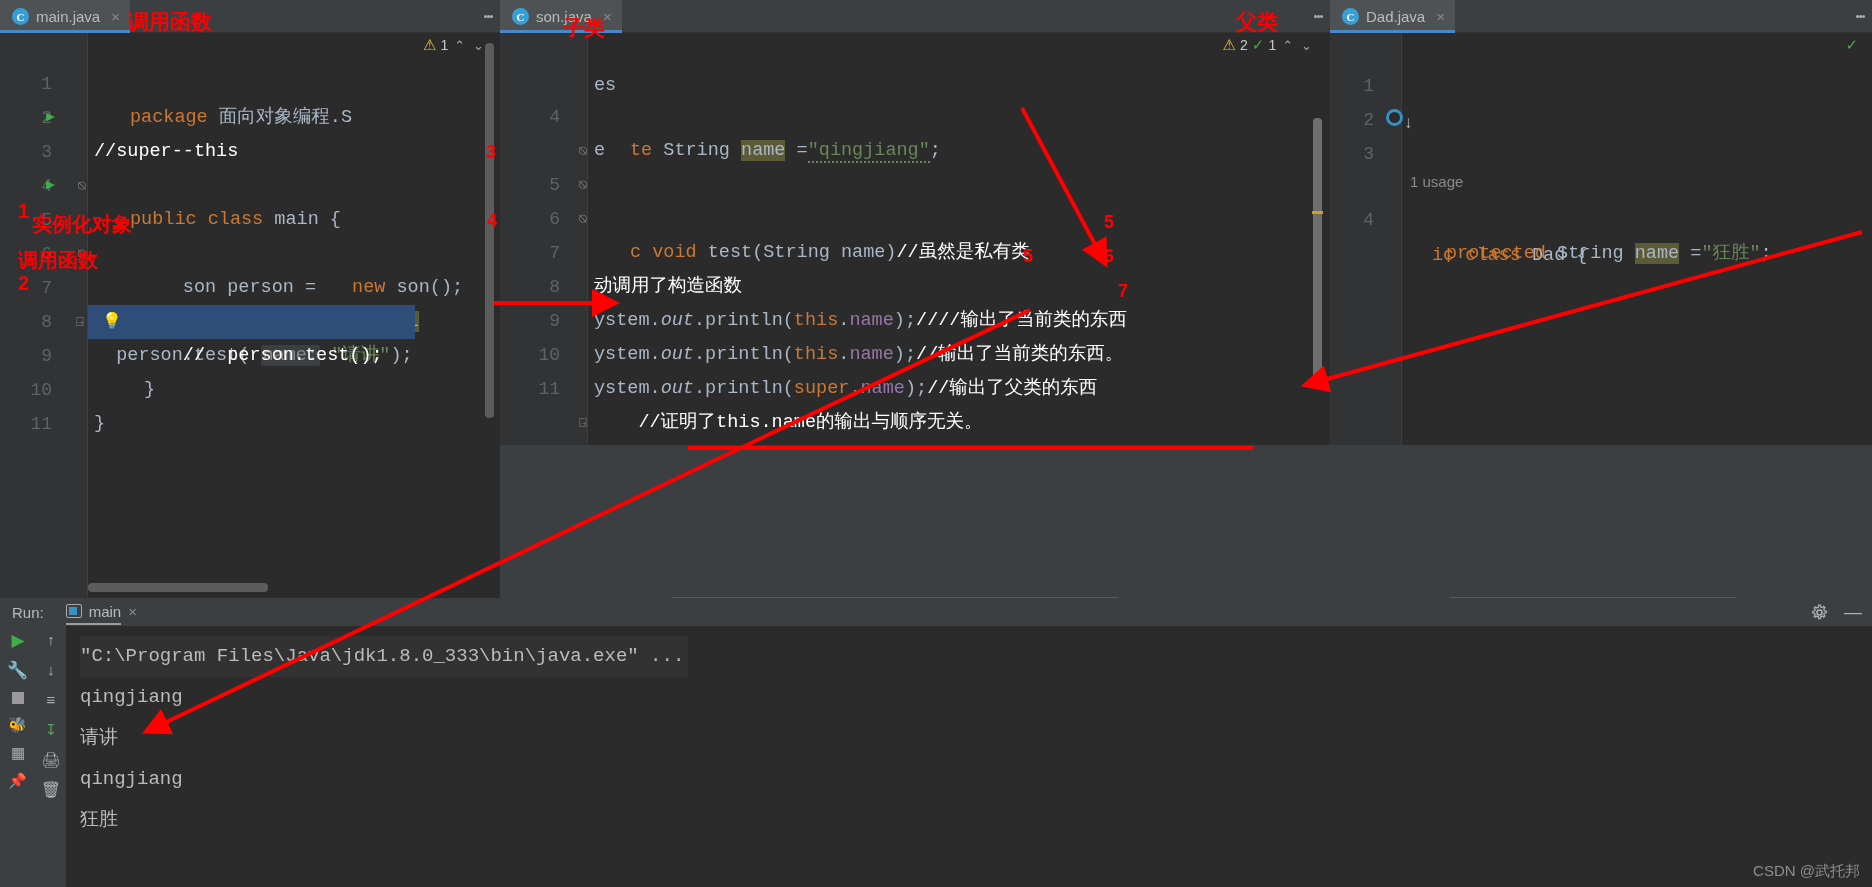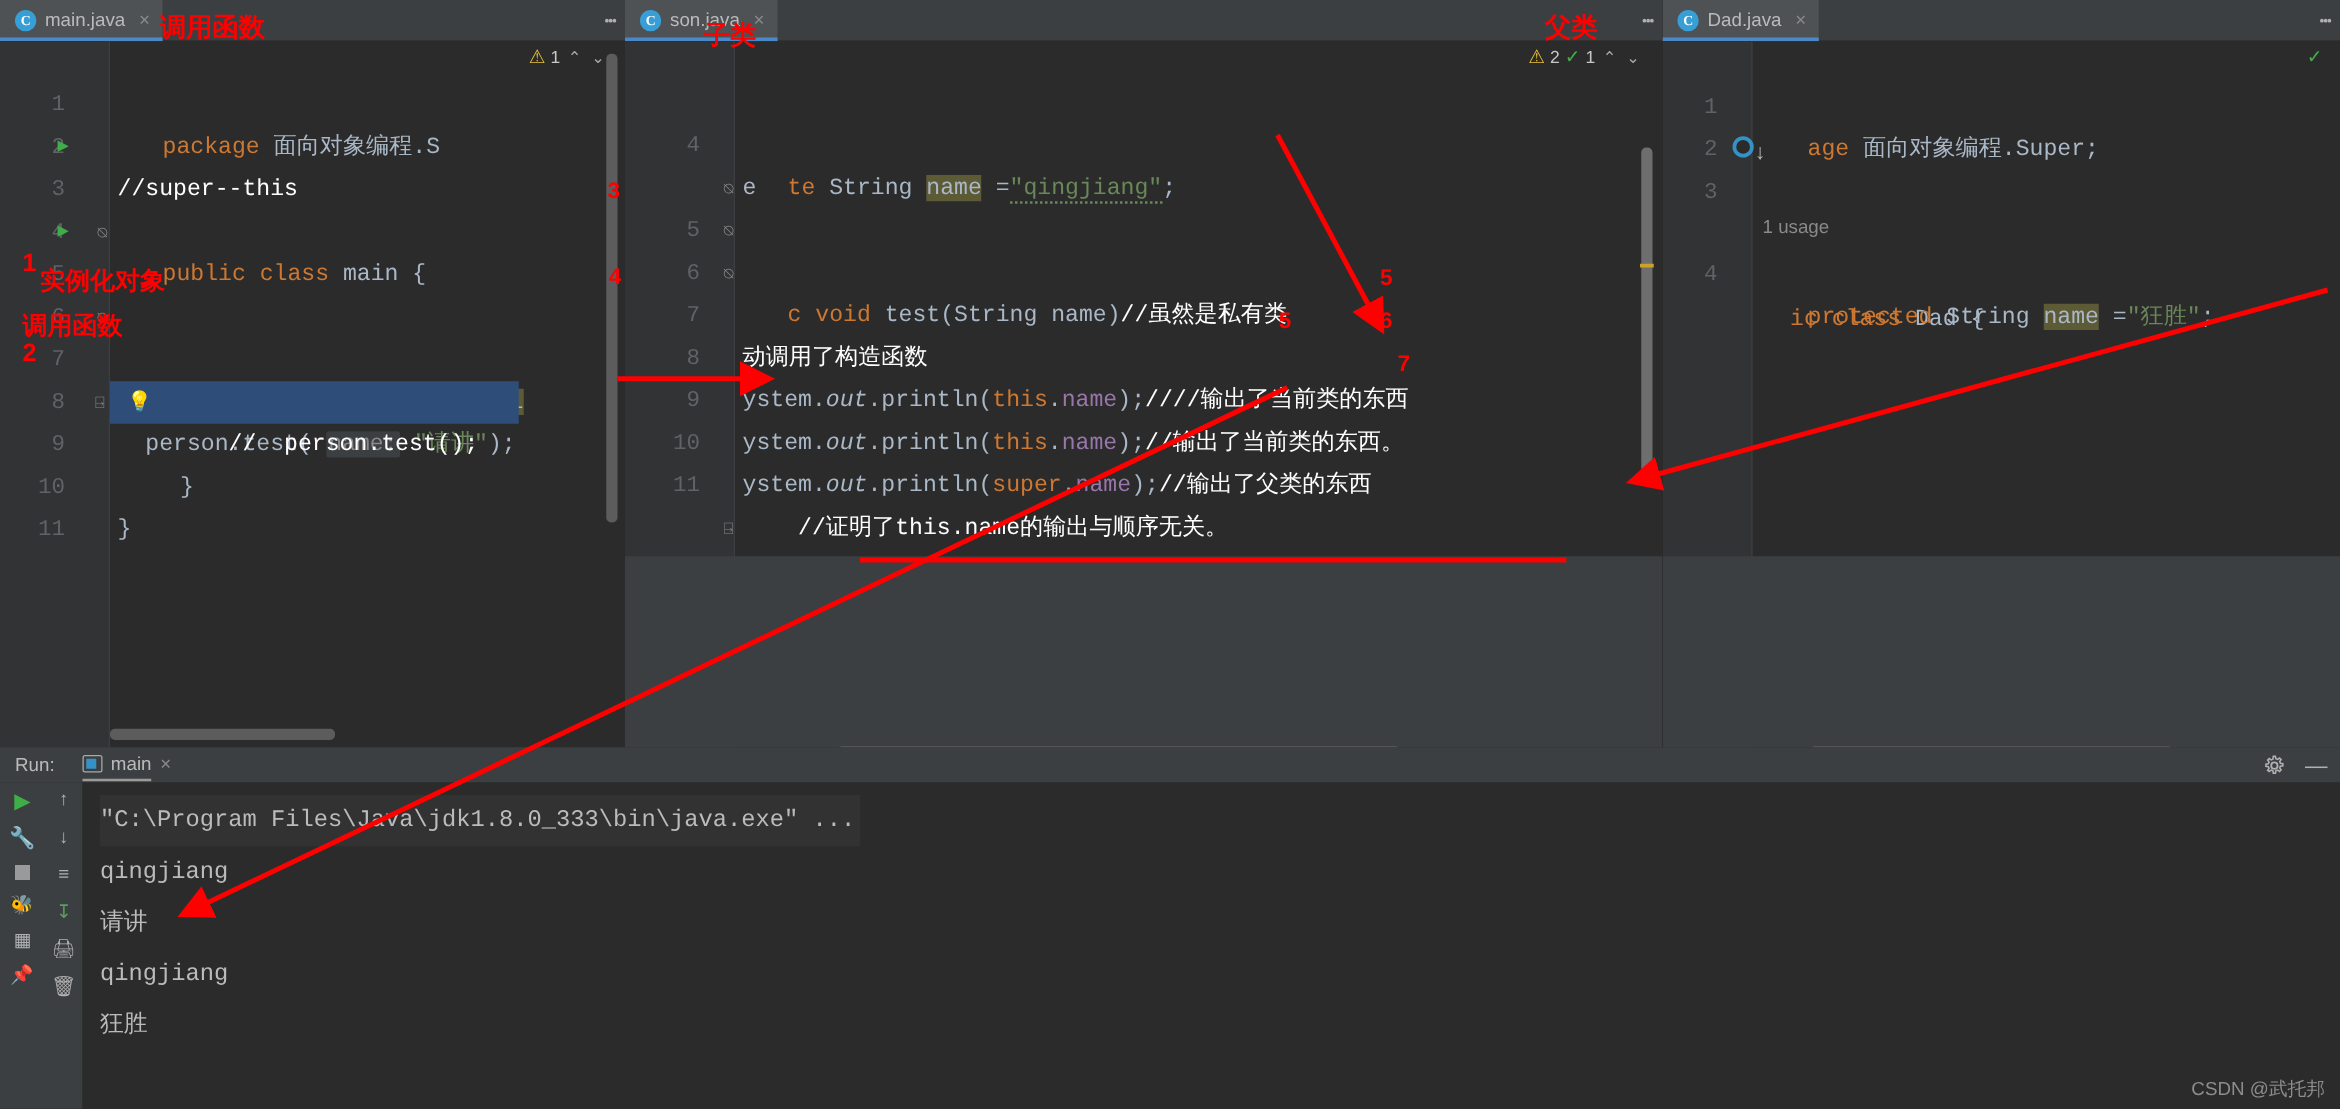--- a/index.html
+++ b/index.html
@@ -189,20 +189,21 @@
             <span class="lnum" style="left:6px;">4</span>
           </div>
           <div class="ln" style="top:136px;position:absolute;left:0;right:0;">
             <span class="lnum" style="left:6px;">5</span>
             <span class="runmark" style="left:46px;top:0;">▶</span>
             <span class="fold" style="left:78px;top:0;">⍉</span>
             <span class="code" style="left:94px;"><span class="kw">    public static void </span><span class="hl">mai</span></span>
           </div>
           <div class="ln" style="top:170px;position:absolute;left:0;right:0;">
             <span class="lnum" style="left:6px;">6</span>
+            <span class="code" style="left:94px;"><span class="ident">        son person =</span><span class="kw">new </span><span class="ident">son();</span></span>
           </div>
           <div class="ln" style="top:204px;position:absolute;left:0;right:0;">
             <span class="lnum" style="left:6px;">7</span>
             <span class="fold" style="left:78px;top:0;">⍉</span>
             <span class="code" style="left:94px;"><span class="ident">  person.test( </span><span class="hint">name:</span><span class="ident"> </span><span class="str">"请讲"</span><span class="ident">);</span></span>
           </div>
           <div class="ln" style="top:238px;position:absolute;left:0;right:0;">
             <span class="lnum" style="left:6px;">8</span>
             <span class="code cmt" style="left:94px;">        //  person.test();</span>
           </div>
@@ -247,20 +248,23 @@
         <span class="cnt">2</span>
         <span class="ok">✓</span>
         <span class="cnt">1</span>
         <span class="chev">⌃</span>
         <span class="chev">⌄</span>
       </div>
 
       <div class="codearea">
         <div class="gutter" style="width:88px;"></div>
         <div class="lines">
+          <div class="ln" style="top:2px;position:absolute;left:0;right:0;">
+            <span class="code ident" style="left:94px;">es</span>
+          </div>
           <div class="ln" style="top:33px;position:absolute;left:0;right:0;">
             <span class="lnum" style="left:0px;width:60px;">4</span>
             <span class="code" style="left:94px;"><span class="kw">te </span><span class="ident">String </span><span class="hl">name</span><span class="ident"> =</span><span class="str squig">"qingjiang"</span><span class="ident">;</span></span>
           </div>
           <div class="ln" style="top:67px;position:absolute;left:0;right:0;">
             <span class="code ident" style="left:94px;">e</span>
           </div>
           <div class="ln" style="top:101px;position:absolute;left:0;right:0;">
             <span class="lnum" style="left:0px;width:60px;">5</span>
             <span class="fold" style="left:79px;top:0;">⍉</span>
@@ -326,21 +330,20 @@
 
       <div class="inspect" style="right:14px;">
         <span class="ok">✓</span>
       </div>
 
       <div class="codearea">
         <div class="gutter" style="width:72px;"></div>
         <div class="lines">
           <div class="ln" style="top:2px;position:absolute;left:0;right:0;">
             <span class="lnum" style="left:0px;width:44px;">1</span>
-            <span class="code" style="left:80px;"><span class="kw">age </span><span class="ident">面向对象编程.Super;</span></span>
           </div>
           <div class="ln" style="top:36px;position:absolute;left:0;right:0;">
             <span class="lnum" style="left:0px;width:44px;">2</span>
           </div>
           <div class="ln" style="top:70px;position:absolute;left:0;right:0;">
             <span class="lnum" style="left:0px;width:44px;">3</span>
             <span style="position:absolute;left:56px;top:6px;width:17px;height:17px;border-radius:50%;border:3px solid #3592c4;background:#2b2b2b;"></span>
             <span style="position:absolute;left:73px;top:4px;color:#b8b8b8;font-size:17px;">↓</span>
             <span class="code" style="left:66px;"><span class="kw">ic class </span><span class="ident">Dad {</span></span>
           </div>

